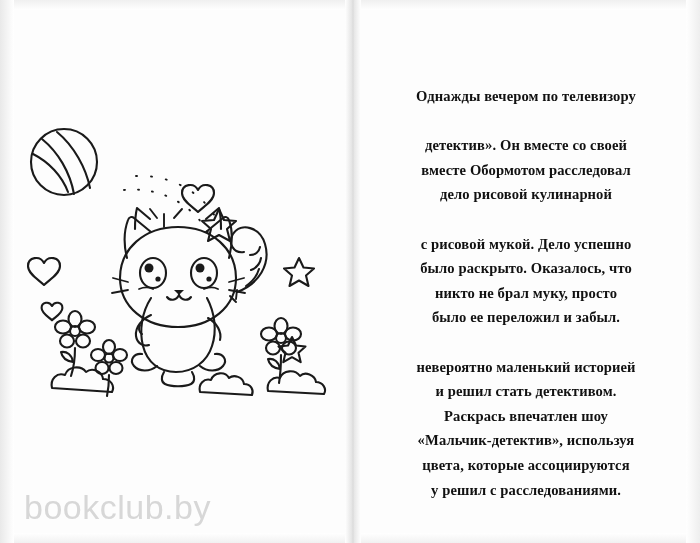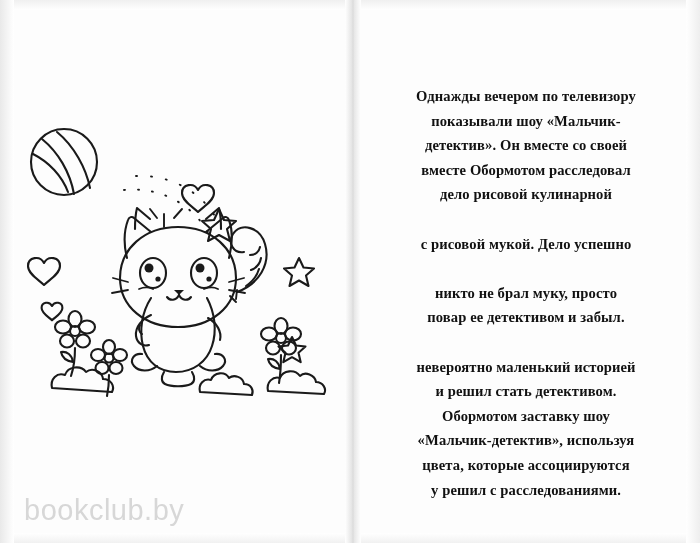--- a/index.html
+++ b/index.html
@@ -90,21 +90,21 @@
     font-size: 14.6px;
     line-height: 24.6px;
     color: #111111;
     letter-spacing: 0.1px;
   }
   .watermark {
     position: absolute;
     left: 24px;
     bottom: 16px;
     font-family: "Liberation Sans", sans-serif;
-    font-size: 29px;
+    font-size: 34px;
     color: #d7d7d7;
     letter-spacing: 0.5px;
     user-select: none;
   }
 </style>
 </head>
 <body>
 
 <div class="page">
 
@@ -261,32 +261,32 @@
     </div>
 
     <div class="watermark">bookclub.by</div>
   </div>
 
   <div class="gutter"></div>
 
   <div class="right-page">
     <div class="story-text">
       <span>Однажды вечером по телевизору</span><br>
-      <span>показывали шоу «Мальчик-</span><br>
+      <br>
       <span>детектив». Он вместе со своей</span><br>
       <span>вместе Обормотом расследовал</span><br>
       <span>дело рисовой кулинарной</span><br>
       <br>
       <span>с рисовой мукой. Дело успешно</span><br>
-      <br>
+      <span>было раскрыто. Оказалось, что</span><br>
       <span>никто не брал муку, просто</span><br>
-      <span>повар ее детективом и забыл.</span><br>
+      <span>было ее переложил и забыл.</span><br>
       <br>
       <span>невероятно маленький историей</span><br>
       <span>и решил стать детективом.</span><br>
-      <span>Обормотом заставку шоу</span><br>
+      <span>Раскрась впечатлен шоу</span><br>
       <span>«Мальчик-детектив», используя</span><br>
       <span>цвета, которые ассоциируются</span><br>
       <span>у решил с расследованиями.</span>
     </div>
   </div>
 
 </div>
 
 </body></html>

